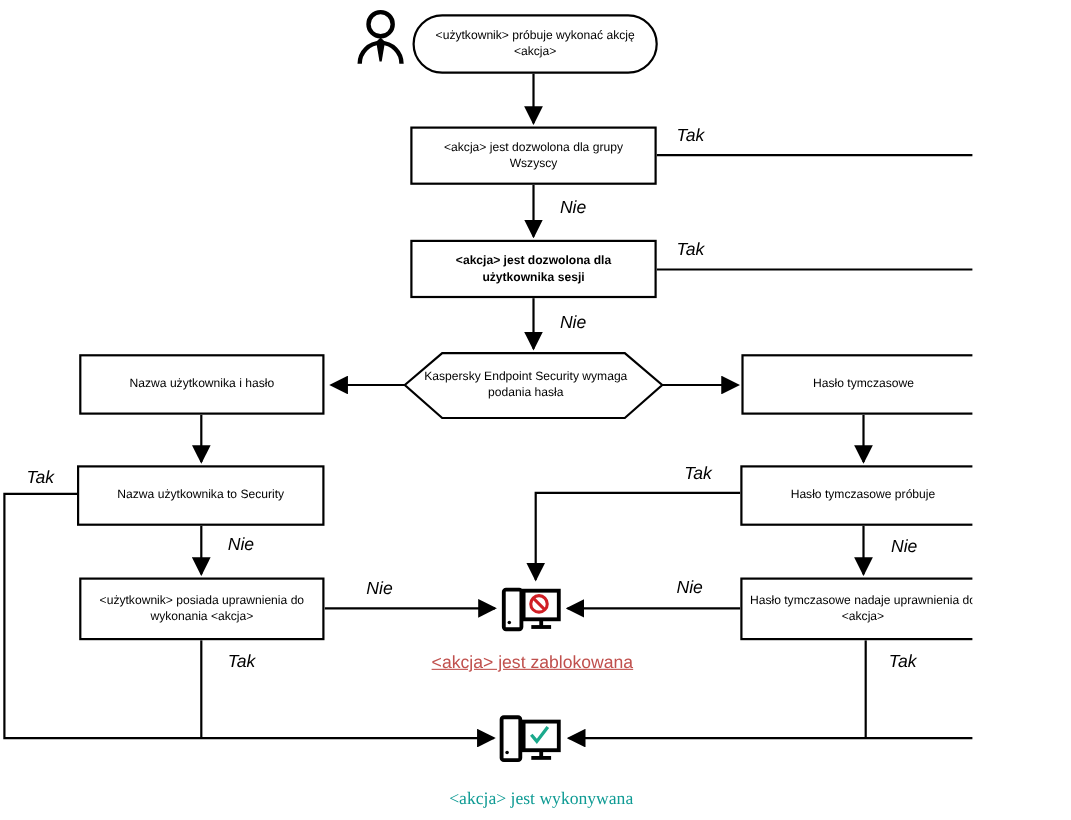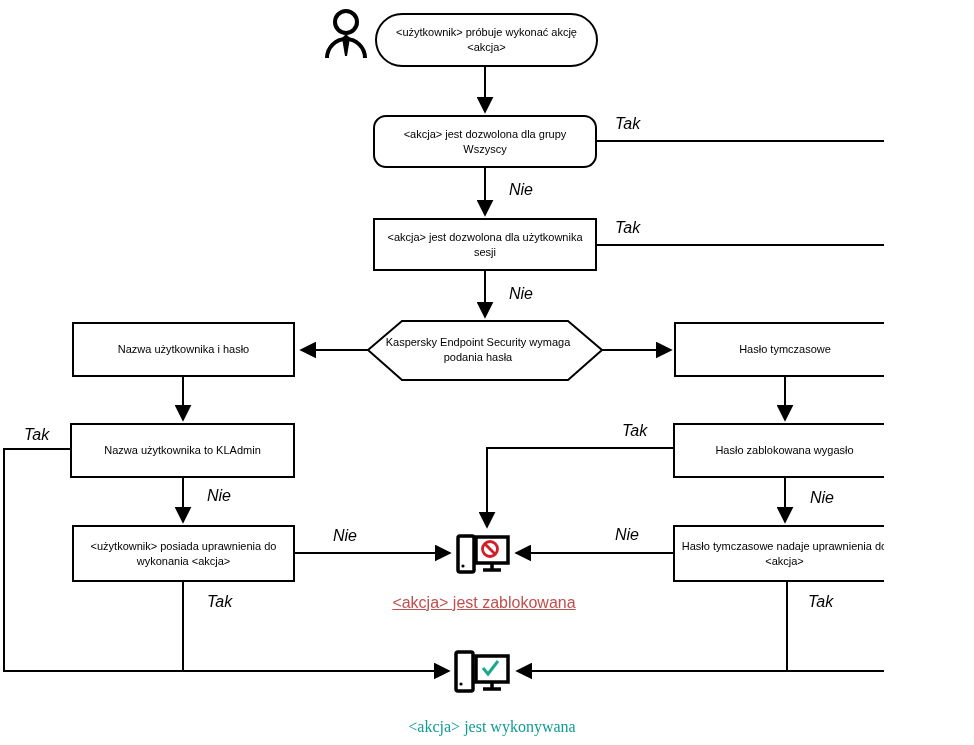--- a/index.html
+++ b/index.html
@@ -79,35 +79,35 @@
       <circle cx="461" cy="684" r="1.6" fill="#000000"></circle>
       <rect x="476" y="656" width="32" height="26" fill="#ffffff" stroke="#000000" stroke-width="3.5"></rect>
       <line x1="492" y1="682" x2="492" y2="688" stroke="#000000" stroke-width="3.5"></line>
       <line x1="483" y1="689" x2="501" y2="689" stroke="#000000" stroke-width="3.5"></line>
       <polyline points="483,668 488,674 498,661" fill="none" stroke="#1ba98c" stroke-width="3"></polyline>
     </g>
   </svg>
 
   <div class="box stadium" style="left:375px;top:13px;width:223px;height:54px;">&lt;użytkownik&gt; próbuje wykonać akcję &lt;akcja&gt;</div>
 
-  <div class="box" style="left:373px;top:115px;width:224px;height:53px;border-radius:13px;">&lt;akcja&gt; jest dozwolona dla grupy Wszyscy</div>
+  <div class="box" style="left:373px;top:115px;width:224px;height:53px;">&lt;akcja&gt; jest dozwolona dla grupy Wszyscy</div>
 
-  <div class="box" style="left:373px;top:218px;width:224px;height:53px;">&lt;akcja&gt; jest dozwolona dla użytkownika sesji</div>
+  <div class="box" style="left:373px;top:218px;width:224px;height:53px;font-weight:bold;">&lt;akcja&gt; jest dozwolona dla użytkownika sesji</div>
 
   <div class="hexlabel" style="left:378px;top:327px;width:200px;height:46px;">Kaspersky Endpoint Security wymaga podania hasła</div>
 
   <div class="box" style="left:72px;top:322px;width:223px;height:55px;">Nazwa użytkownika i hasło</div>
 
   <div class="box" style="left:674px;top:322px;width:222px;height:55px;">Hasło tymczasowe</div>
 
-  <div class="box" style="left:70px;top:423px;width:225px;height:55px;">Nazwa użytkownika to KLAdmin</div>
+  <div class="box" style="left:70px;top:423px;width:225px;height:55px;">Nazwa użytkownika to Security</div>
 
   <div class="box" style="left:72px;top:525px;width:223px;height:57px;">&lt;użytkownik&gt; posiada uprawnienia do wykonania &lt;akcja&gt;</div>
 
-  <div class="box" style="left:673px;top:423px;width:223px;height:55px;">Hasło zablokowana wygasło</div>
+  <div class="box" style="left:673px;top:423px;width:223px;height:55px;">Hasło tymczasowe próbuje</div>
 
   <div class="box" style="left:673px;top:525px;width:223px;height:57px;">Hasło tymczasowe nadaje uprawnienia do &lt;akcja&gt;</div>
 
   <div class="lbl" style="left:613px;top:115px;">Tak</div>
   <div class="lbl" style="left:507px;top:181px;">Nie</div>
   <div class="lbl" style="left:613px;top:219px;">Tak</div>
   <div class="lbl" style="left:507px;top:285px;">Nie</div>
   <div class="lbl" style="left:22px;top:426px;">Tak</div>
   <div class="lbl" style="left:205px;top:487px;">Nie</div>
   <div class="lbl" style="left:331px;top:527px;">Nie</div>

